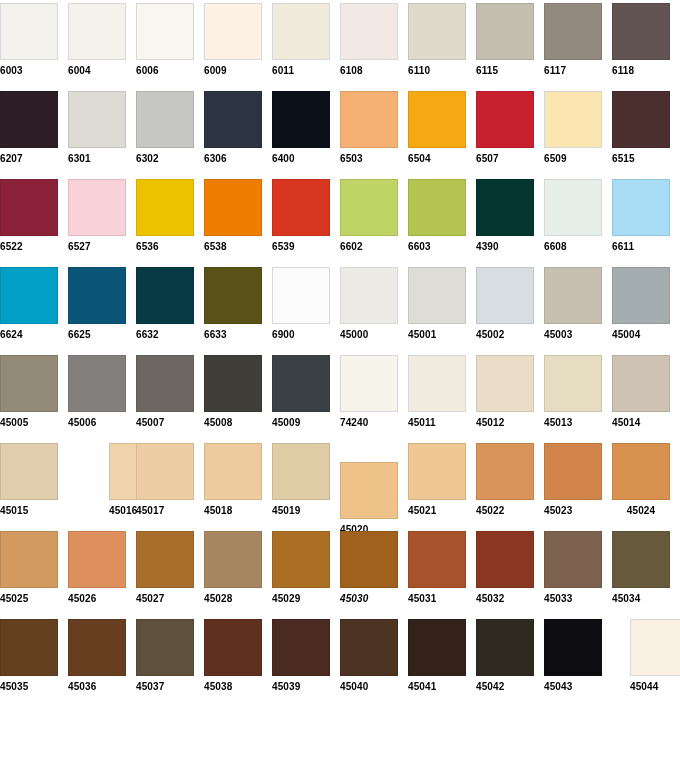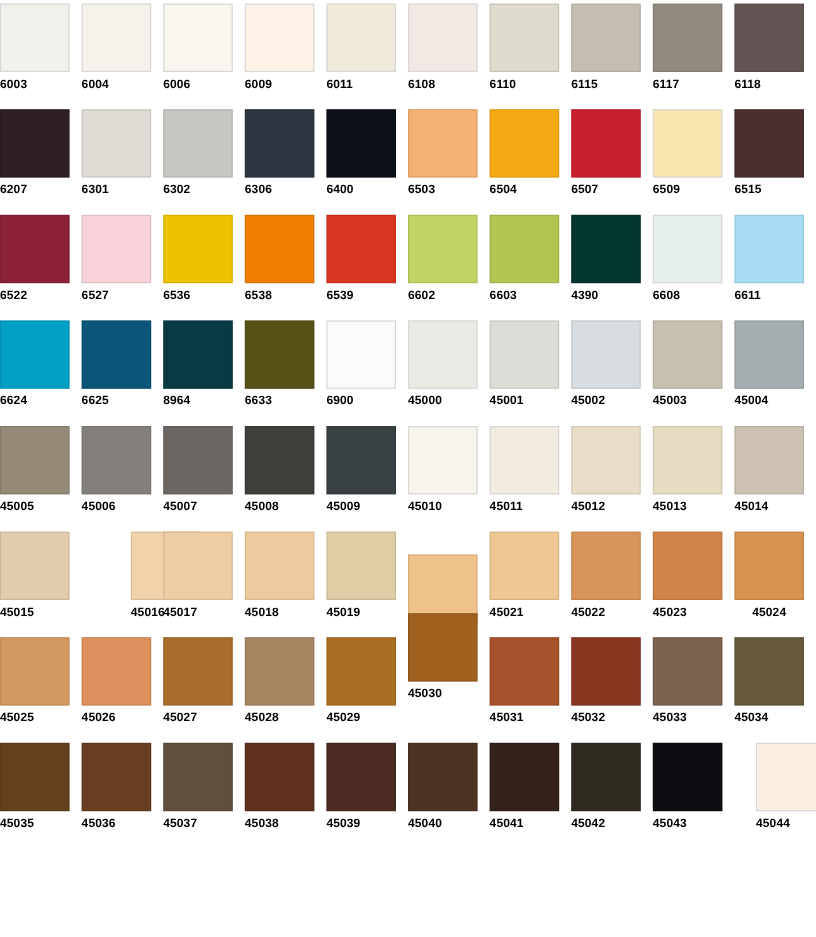--- a/index.html
+++ b/index.html
@@ -174,21 +174,21 @@
     <div class="swatch-cell" style="left: 0px; top: 267px;">
       <div class="swatch-chip" title="6624" style="background: rgb(0, 160, 198);"></div>
       <span class="swatch-label">6624</span>
     </div>
     <div class="swatch-cell" style="left: 68px; top: 267px;">
       <div class="swatch-chip" title="6625" style="background: rgb(11, 85, 120);"></div>
       <span class="swatch-label">6625</span>
     </div>
     <div class="swatch-cell" style="left: 136px; top: 267px;">
       <div class="swatch-chip" title="6632" style="background: rgb(7, 58, 68);"></div>
-      <span class="swatch-label">8964</span>
+      <span class="swatch-label">6632</span>
     </div>
     <div class="swatch-cell" style="left: 204px; top: 267px;">
       <div class="swatch-chip" title="6633" style="background: rgb(88, 82, 25);"></div>
       <span class="swatch-label">6633</span>
     </div>
     <div class="swatch-cell" style="left: 272px; top: 267px;">
       <div class="swatch-chip light-edge" title="6900" style="background: rgb(251, 251, 252);"></div>
       <span class="swatch-label">6900</span>
     </div>
     <div class="swatch-cell" style="left: 340px; top: 267px;">
@@ -226,21 +226,21 @@
     <div class="swatch-cell" style="left: 204px; top: 355px;">
       <div class="swatch-chip" title="45008" style="background: rgb(63, 62, 57);"></div>
       <span class="swatch-label">45008</span>
     </div>
     <div class="swatch-cell" style="left: 272px; top: 355px;">
       <div class="swatch-chip" title="45009" style="background: rgb(58, 65, 68);"></div>
       <span class="swatch-label">45009</span>
     </div>
     <div class="swatch-cell" style="left: 340px; top: 355px;">
       <div class="swatch-chip light-edge" title="45010" style="background: rgb(247, 244, 236);"></div>
-      <span class="swatch-label">45010</span>
+      <span class="swatch-label">74240</span>
     </div>
     <div class="swatch-cell" style="left: 408px; top: 355px;">
       <div class="swatch-chip light-edge" title="45011" style="background: rgb(242, 236, 224);"></div>
       <span class="swatch-label">45011</span>
     </div>
     <div class="swatch-cell" style="left: 476px; top: 355px;">
       <div class="swatch-chip" title="45012" style="background: rgb(233, 221, 200);"></div>
       <span class="swatch-label">45012</span>
     </div>
     <div class="swatch-cell" style="left: 544px; top: 355px;">
@@ -304,21 +304,21 @@
       <span class="swatch-label">45027</span>
     </div>
     <div class="swatch-cell" style="left: 204px; top: 531px;">
       <div class="swatch-chip" title="45028" style="background: rgb(168, 134, 97);"></div>
       <span class="swatch-label">45028</span>
     </div>
     <div class="swatch-cell" style="left: 272px; top: 531px;">
       <div class="swatch-chip" title="45029" style="background: rgb(171, 111, 36);"></div>
       <span class="swatch-label">45029</span>
     </div>
-    <div class="swatch-cell" style="left: 340px; top: 511px;">
+    <div class="swatch-cell" style="left: 340px; top: 531px; font-style: italic;">
       <div class="swatch-chip" title="45030" style="background: rgb(160, 96, 30);"></div>
       <span class="swatch-label">45030</span>
     </div>
     <div class="swatch-cell" style="left: 408px; top: 531px;">
       <div class="swatch-chip" title="45031" style="background: rgb(167, 82, 42);"></div>
       <span class="swatch-label">45031</span>
     </div>
     <div class="swatch-cell" style="left: 476px; top: 531px;">
       <div class="swatch-chip" title="45032" style="background: rgb(138, 55, 33);"></div>
       <span class="swatch-label">45032</span>

